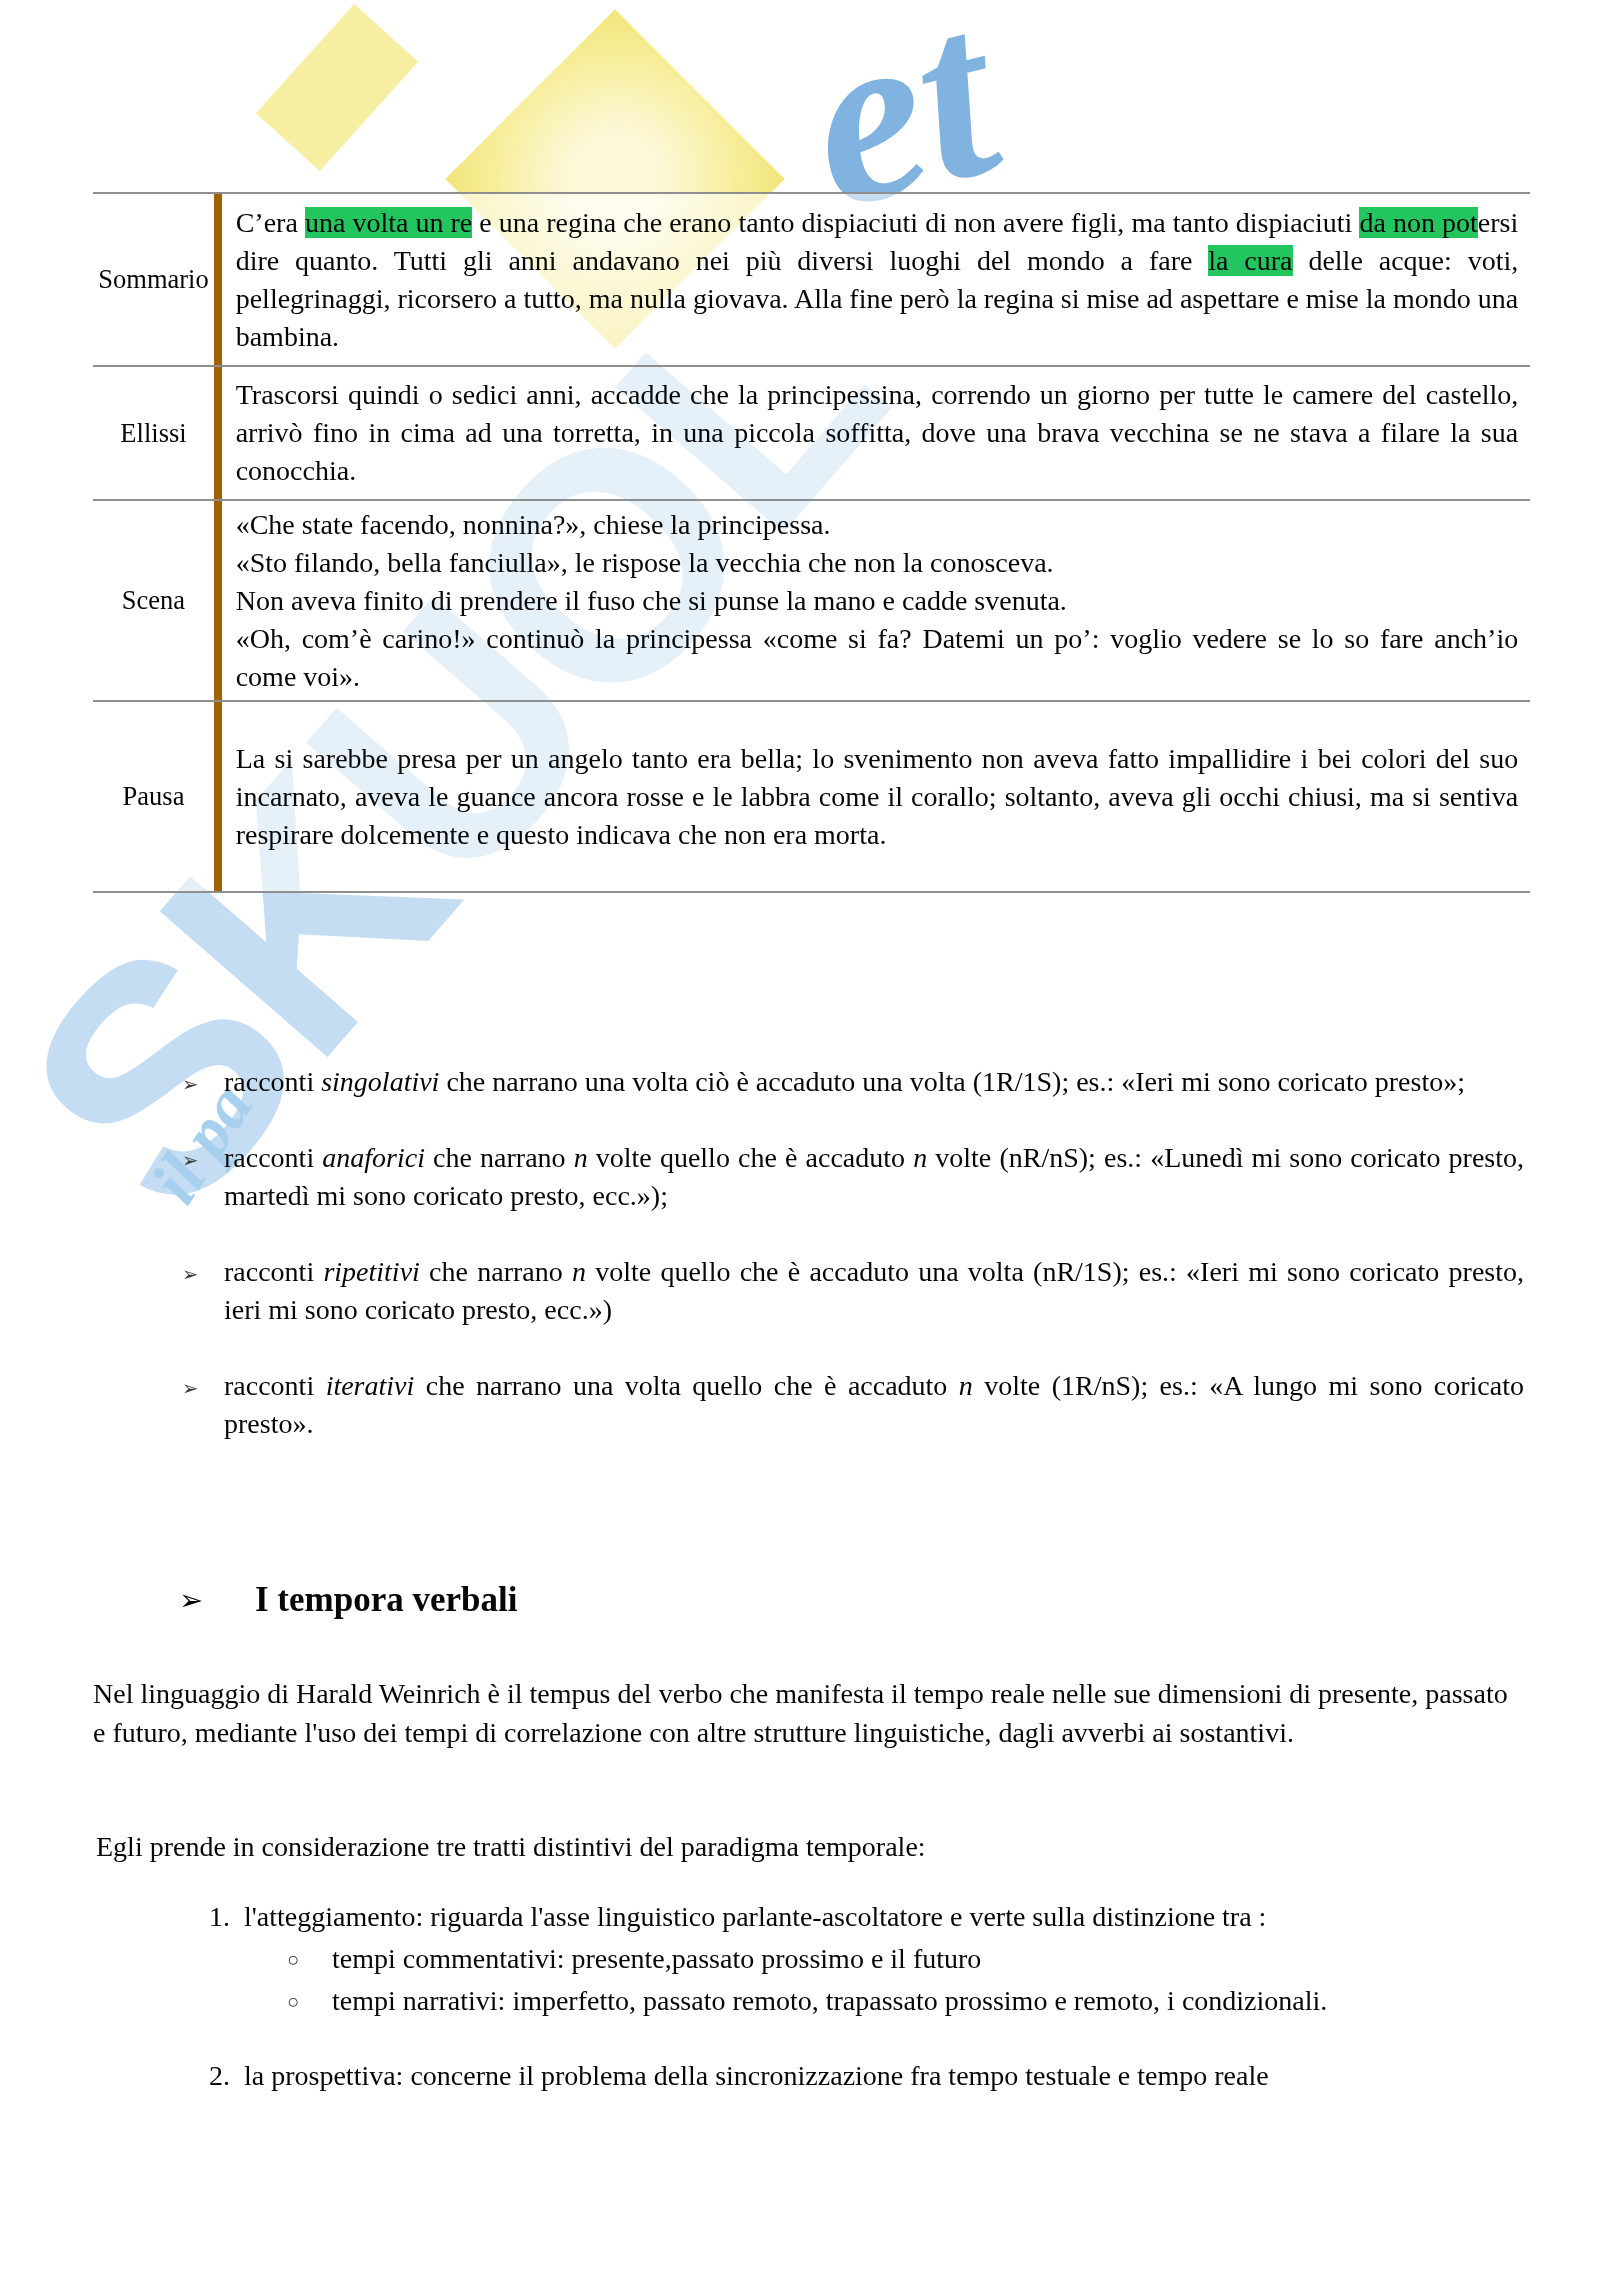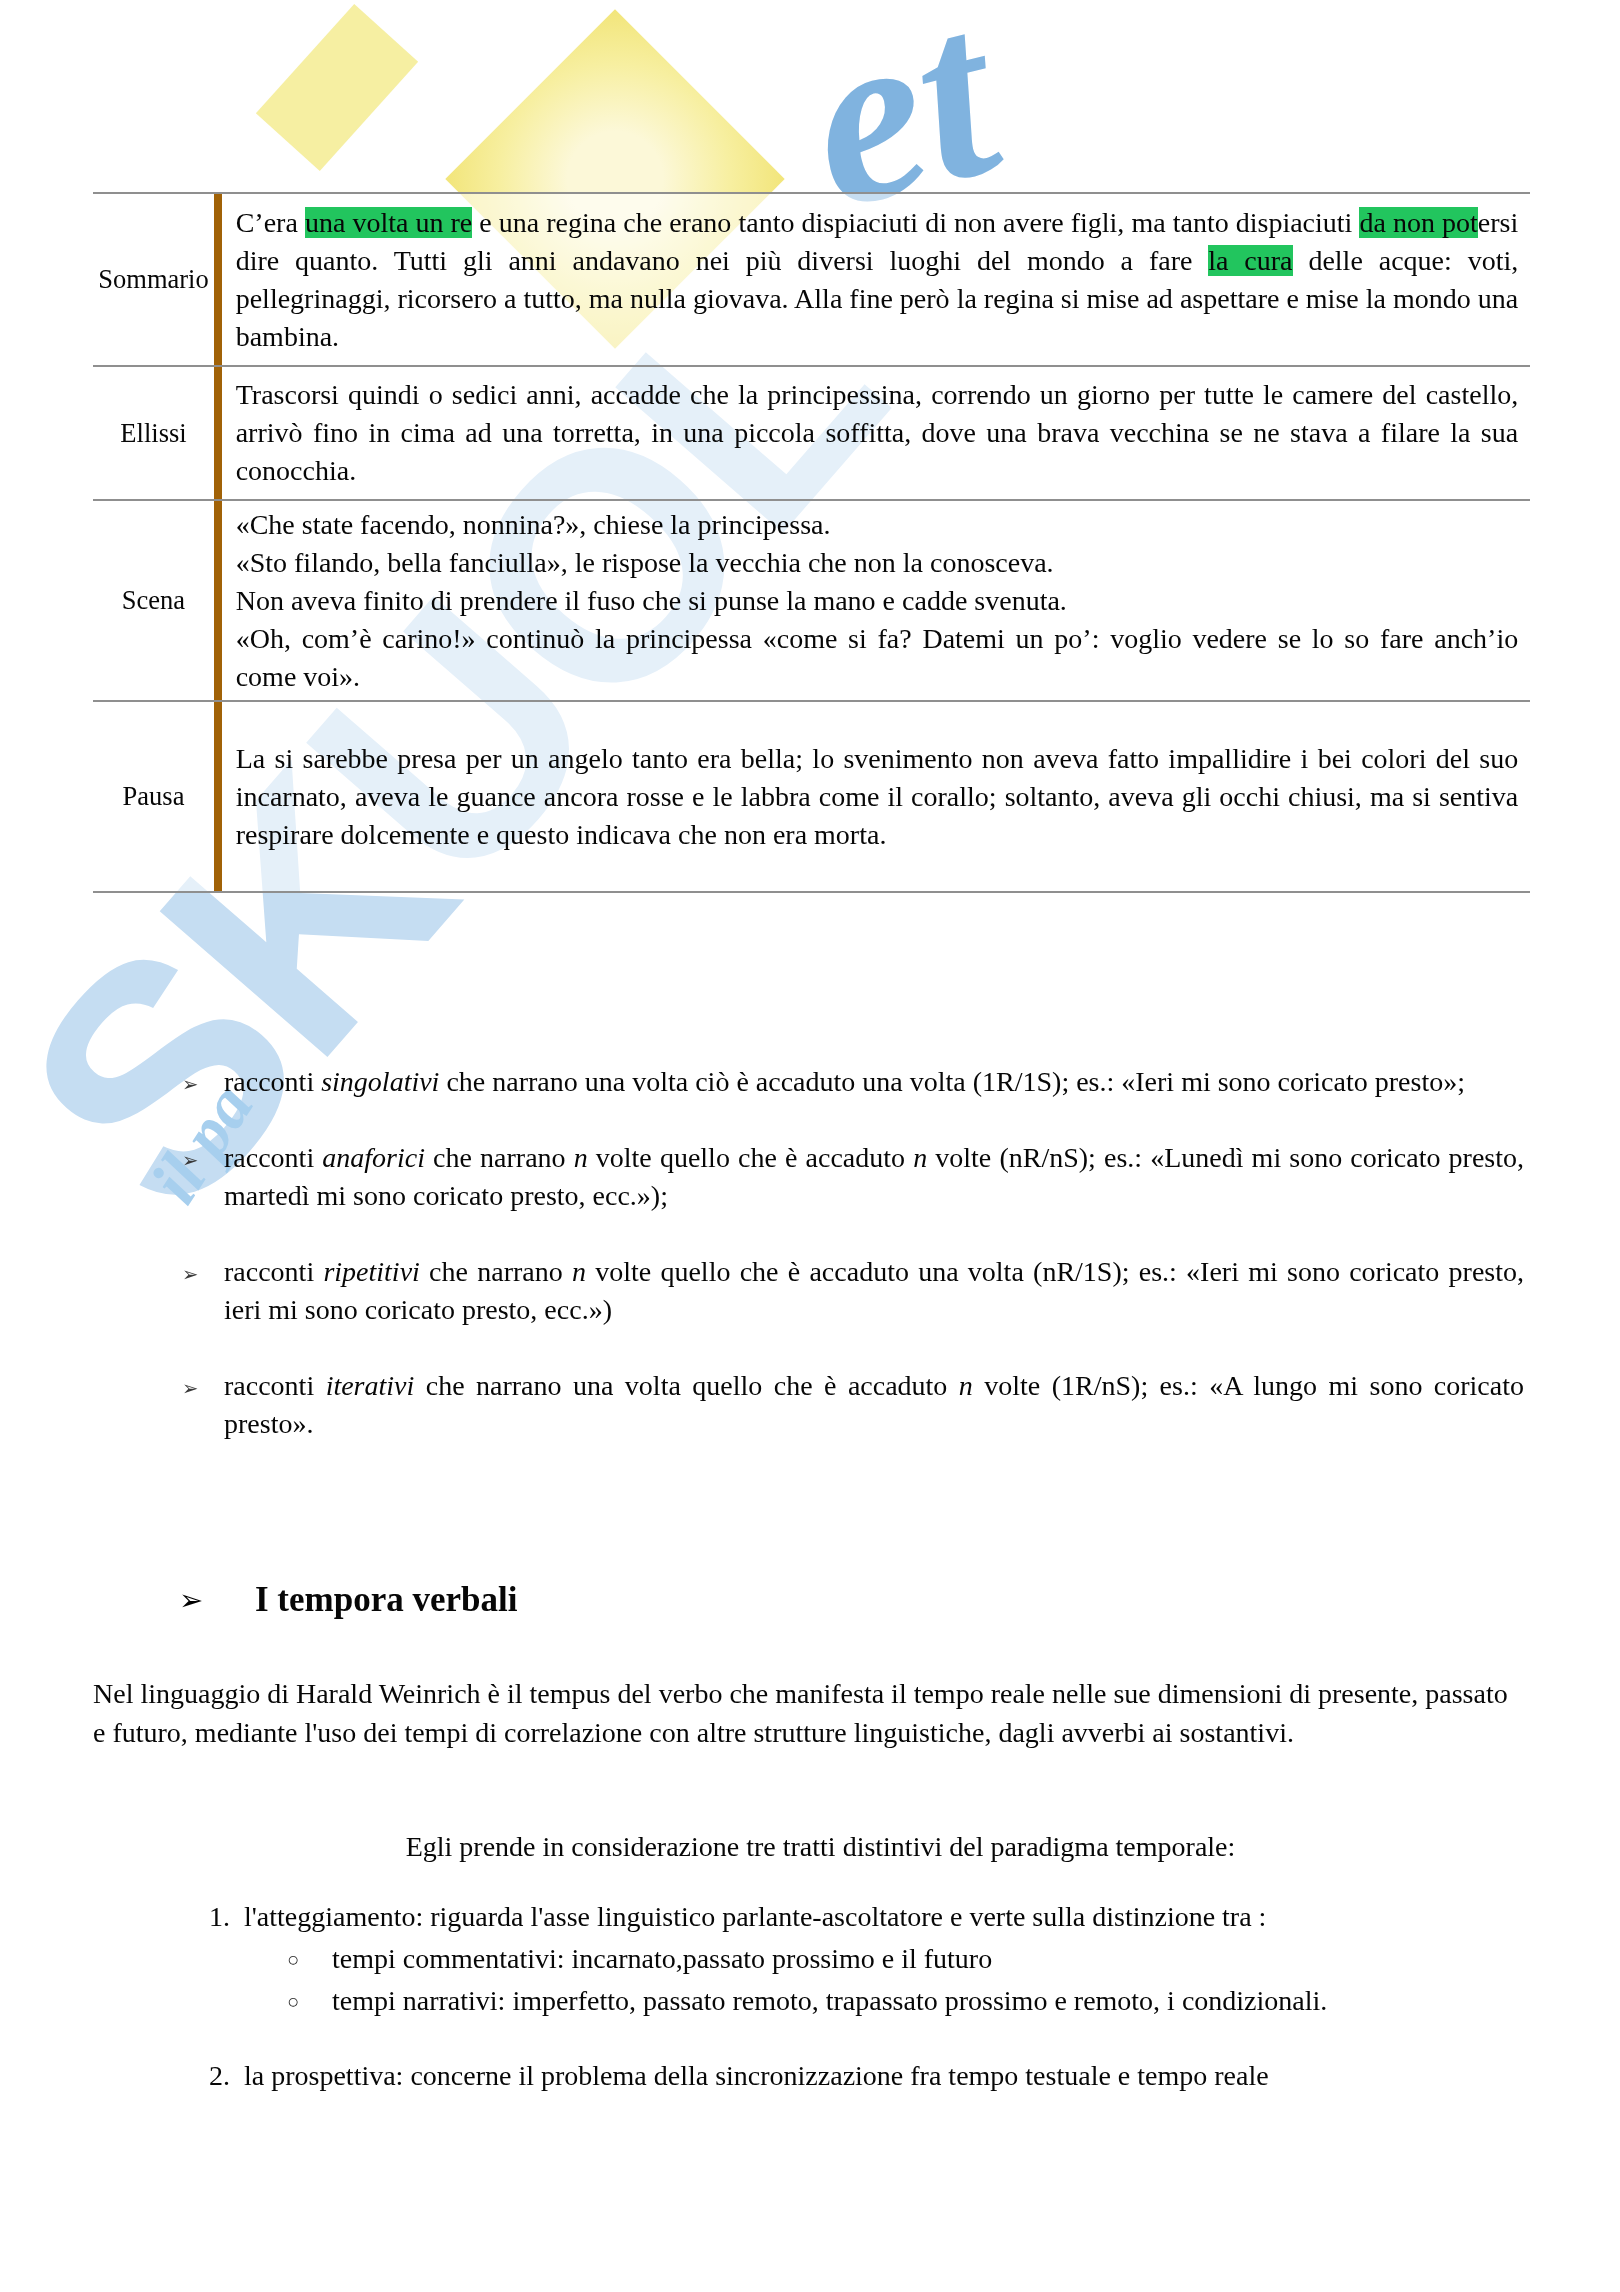--- a/index.html
+++ b/index.html
@@ -39,21 +39,21 @@
   .freq{position:absolute;left:93px;top:947px;width:1437px;line-height:39px;text-indent:45px;}
   .bullets{position:absolute;left:181px;top:1063px;width:1343px;line-height:38px;}
   .b-item{position:relative;padding-left:43px;margin-bottom:38px;}
   .b-arrow{position:absolute;left:1px;top:2.9px;font-size:19.6px;color:#3a3a3a;}
   
   .heading{position:absolute;left:179px;top:1580px;display:flex;align-items:center;}
   .h-arrow{font-size:29px;margin-right:15.7px;color:#000;}
   .h-text{font-size:35px;font-weight:bold;margin-left:36px;}
   
   .par-weinrich{position:absolute;left:93px;top:1674px;width:1421px;line-height:39px;}
-  .par-egli{position:absolute;left:110px;top:1827px;width:1421px;line-height:39px;text-align:center;}
+  .par-egli{position:absolute;left:96px;top:1827px;width:1421px;line-height:39px;}
   .numlist{position:absolute;left:209px;top:1896px;width:1318px;line-height:42px;}
   .num-item{display:flex;}
   .num-item + .num-item{margin-top:33px;}
   .num{width:35px;flex:0 0 35px;}
   .num-body{flex:1;}
   .sub{position:relative;padding-left:88px;}
   .sub-circle{position:absolute;left:43px;top:1px;font-size:19.6px;color:#222;}
 </style>
 </head>
 <body>
@@ -127,21 +127,21 @@
 
   <div class="par-egli">Egli prende in considerazione tre tratti distintivi del paradigma temporale:</div>
 
   <div class="numlist">
     <div class="num-item">
       <span class="num">1.</span>
       <div class="num-body">
         <div>l'atteggiamento: riguarda l'asse linguistico parlante-ascoltatore e verte sulla distinzione tra :</div>
         <div class="sub">
           <span class="sub-circle">○</span>
-          <span>tempi commentativi: incarnato,passato prossimo e il futuro</span>
+          <span>tempi commentativi: presente,passato prossimo e il futuro</span>
         </div>
         <div class="sub">
           <span class="sub-circle">○</span>
           <span>tempi narrativi: imperfetto, passato remoto, trapassato prossimo e remoto, i condizionali.</span>
         </div>
       </div>
     </div>
     <div class="num-item">
       <span class="num">2.</span>
       <div class="num-body">

